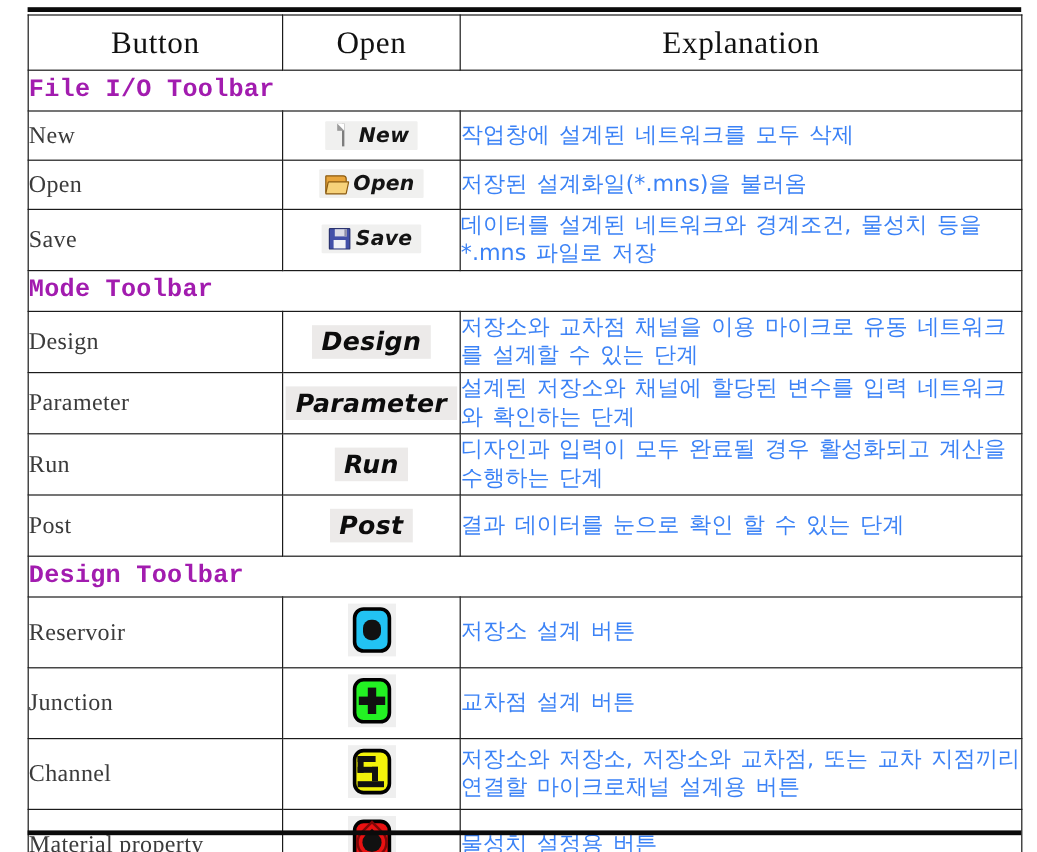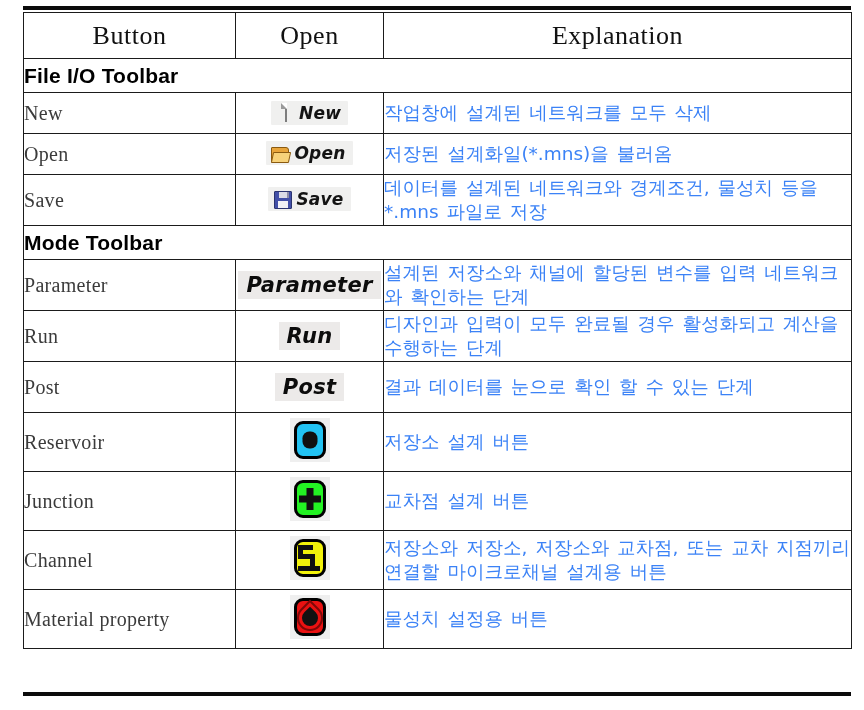--- a/index.html
+++ b/index.html
@@ -73,22 +73,22 @@
     color: #111111;
     font-family: "Liberation Serif", "DejaVu Serif", serif;
   }
 
   
   td.section-cell {
     height: 33px;
     padding-left: 12px;
     font-size: 21px;
     font-weight: bold;
-    color: #000000;
-    font-family: Liberation Sans, sans-serif;
+    color: #a21caf;
+    font-family: Liberation Mono, monospace;
     letter-spacing: 0.2px;
     text-align: left;
   }
 
   
   td.name-cell {
     padding-left: 13px;
     font-size: 20px;
     color: #3b3b3b;
     text-align: left;
@@ -374,20 +374,27 @@
             </span>
           </span>
         </td>
         <td class="expl-cell">데이터를 설계된 네트워크와 경계조건, 물성치 등을 *.mns 파일로 저장</td>
       </tr>
 
       <tr>
         <td class="section-cell" colspan="3">Mode Toolbar</td>
       </tr>
 
+      <tr class="r-h50">
+        <td class="name-cell">Design</td>
+        <td class="icon-cell">
+          <span class="mode-chip">Design</span>
+        </td>
+        <td class="expl-cell">저장소와 교차점 채널을 이용 마이크로 유동 네트워크를 설계할 수 있는 단계</td>
+      </tr>
 
       <tr class="r-h50">
         <td class="name-cell">Parameter</td>
         <td class="icon-cell">
           <span class="mode-chip">Parameter</span>
         </td>
         <td class="expl-cell">설계된 저장소와 채널에 할당된 변수를 입력 네트워크와 확인하는 단계</td>
       </tr>
 
       <tr class="r-h50">
@@ -399,20 +406,23 @@
       </tr>
 
       <tr class="r-h50">
         <td class="name-cell">Post</td>
         <td class="icon-cell">
           <span class="mode-chip">Post</span>
         </td>
         <td class="expl-cell">결과 데이터를 눈으로 확인 할 수 있는 단계</td>
       </tr>
 
+      <tr>
+        <td class="section-cell" colspan="3">Design Toolbar</td>
+      </tr>
 
       <tr class="r-h58">
         <td class="name-cell">Reservoir</td>
         <td class="icon-cell">
           <span class="pict">
             <span class="body blue"></span>
             <span class="m-blob"></span>
           </span>
         </td>
         <td class="expl-cell">저장소 설계 버튼</td>

